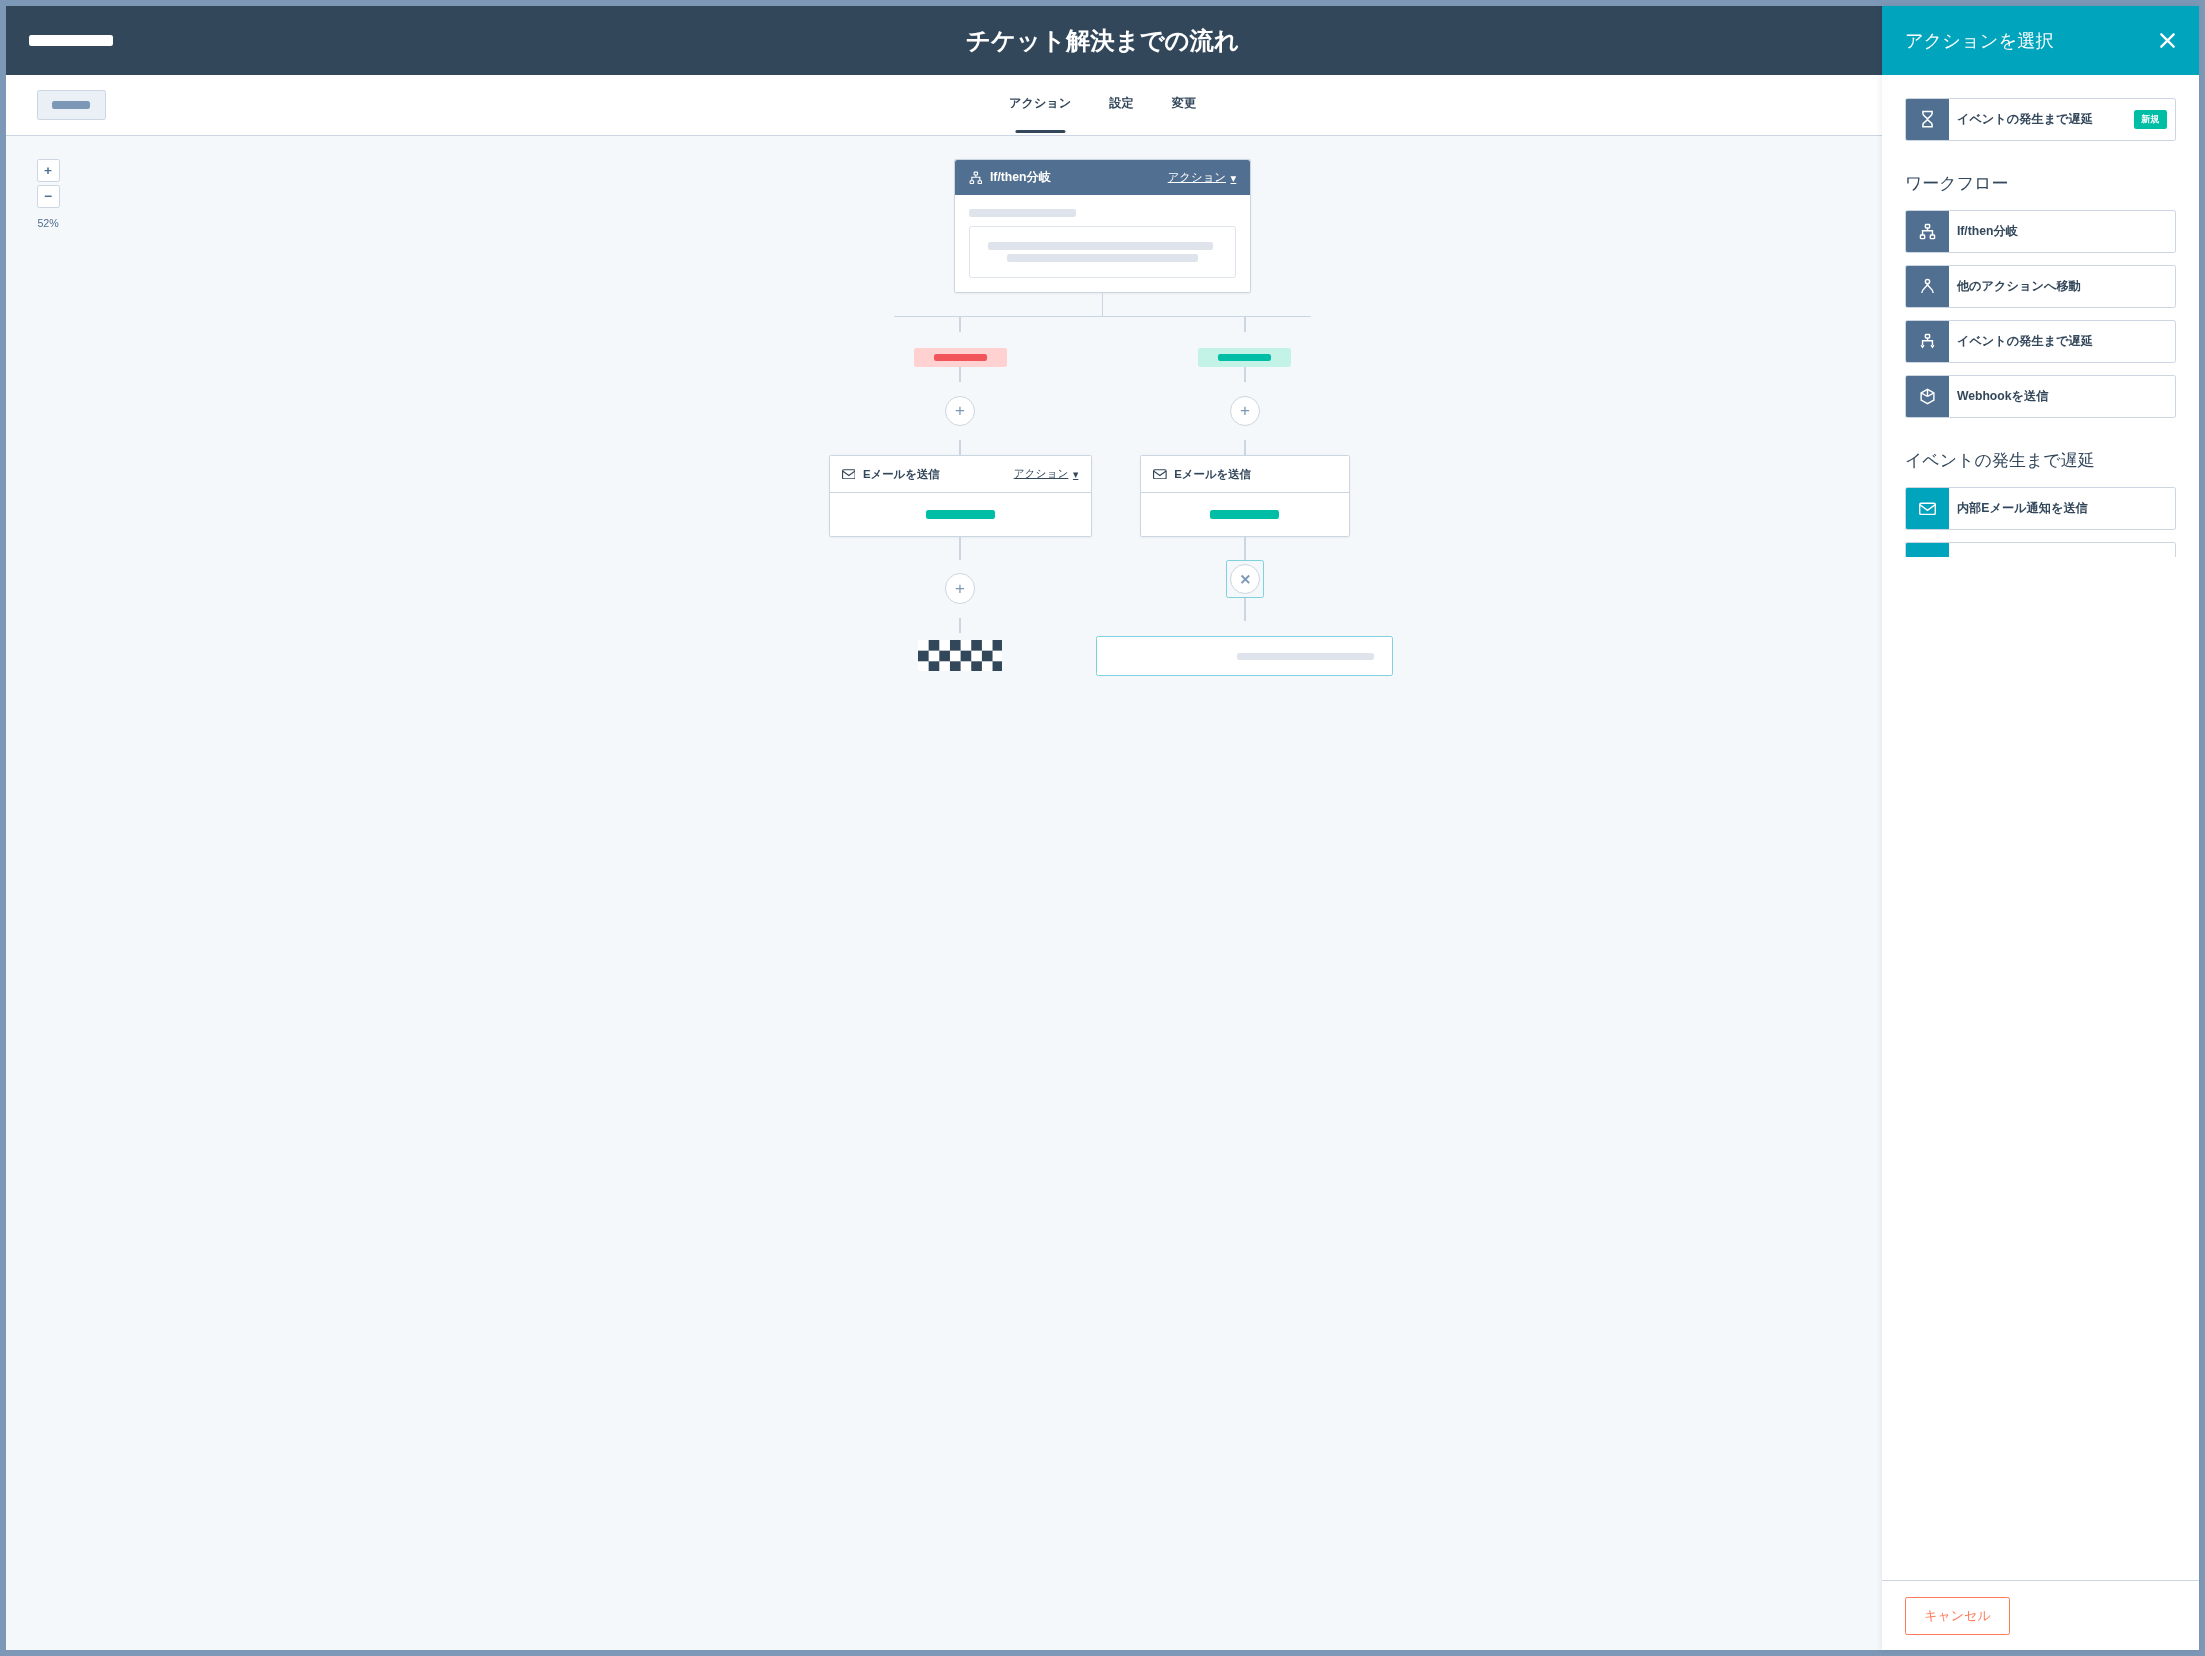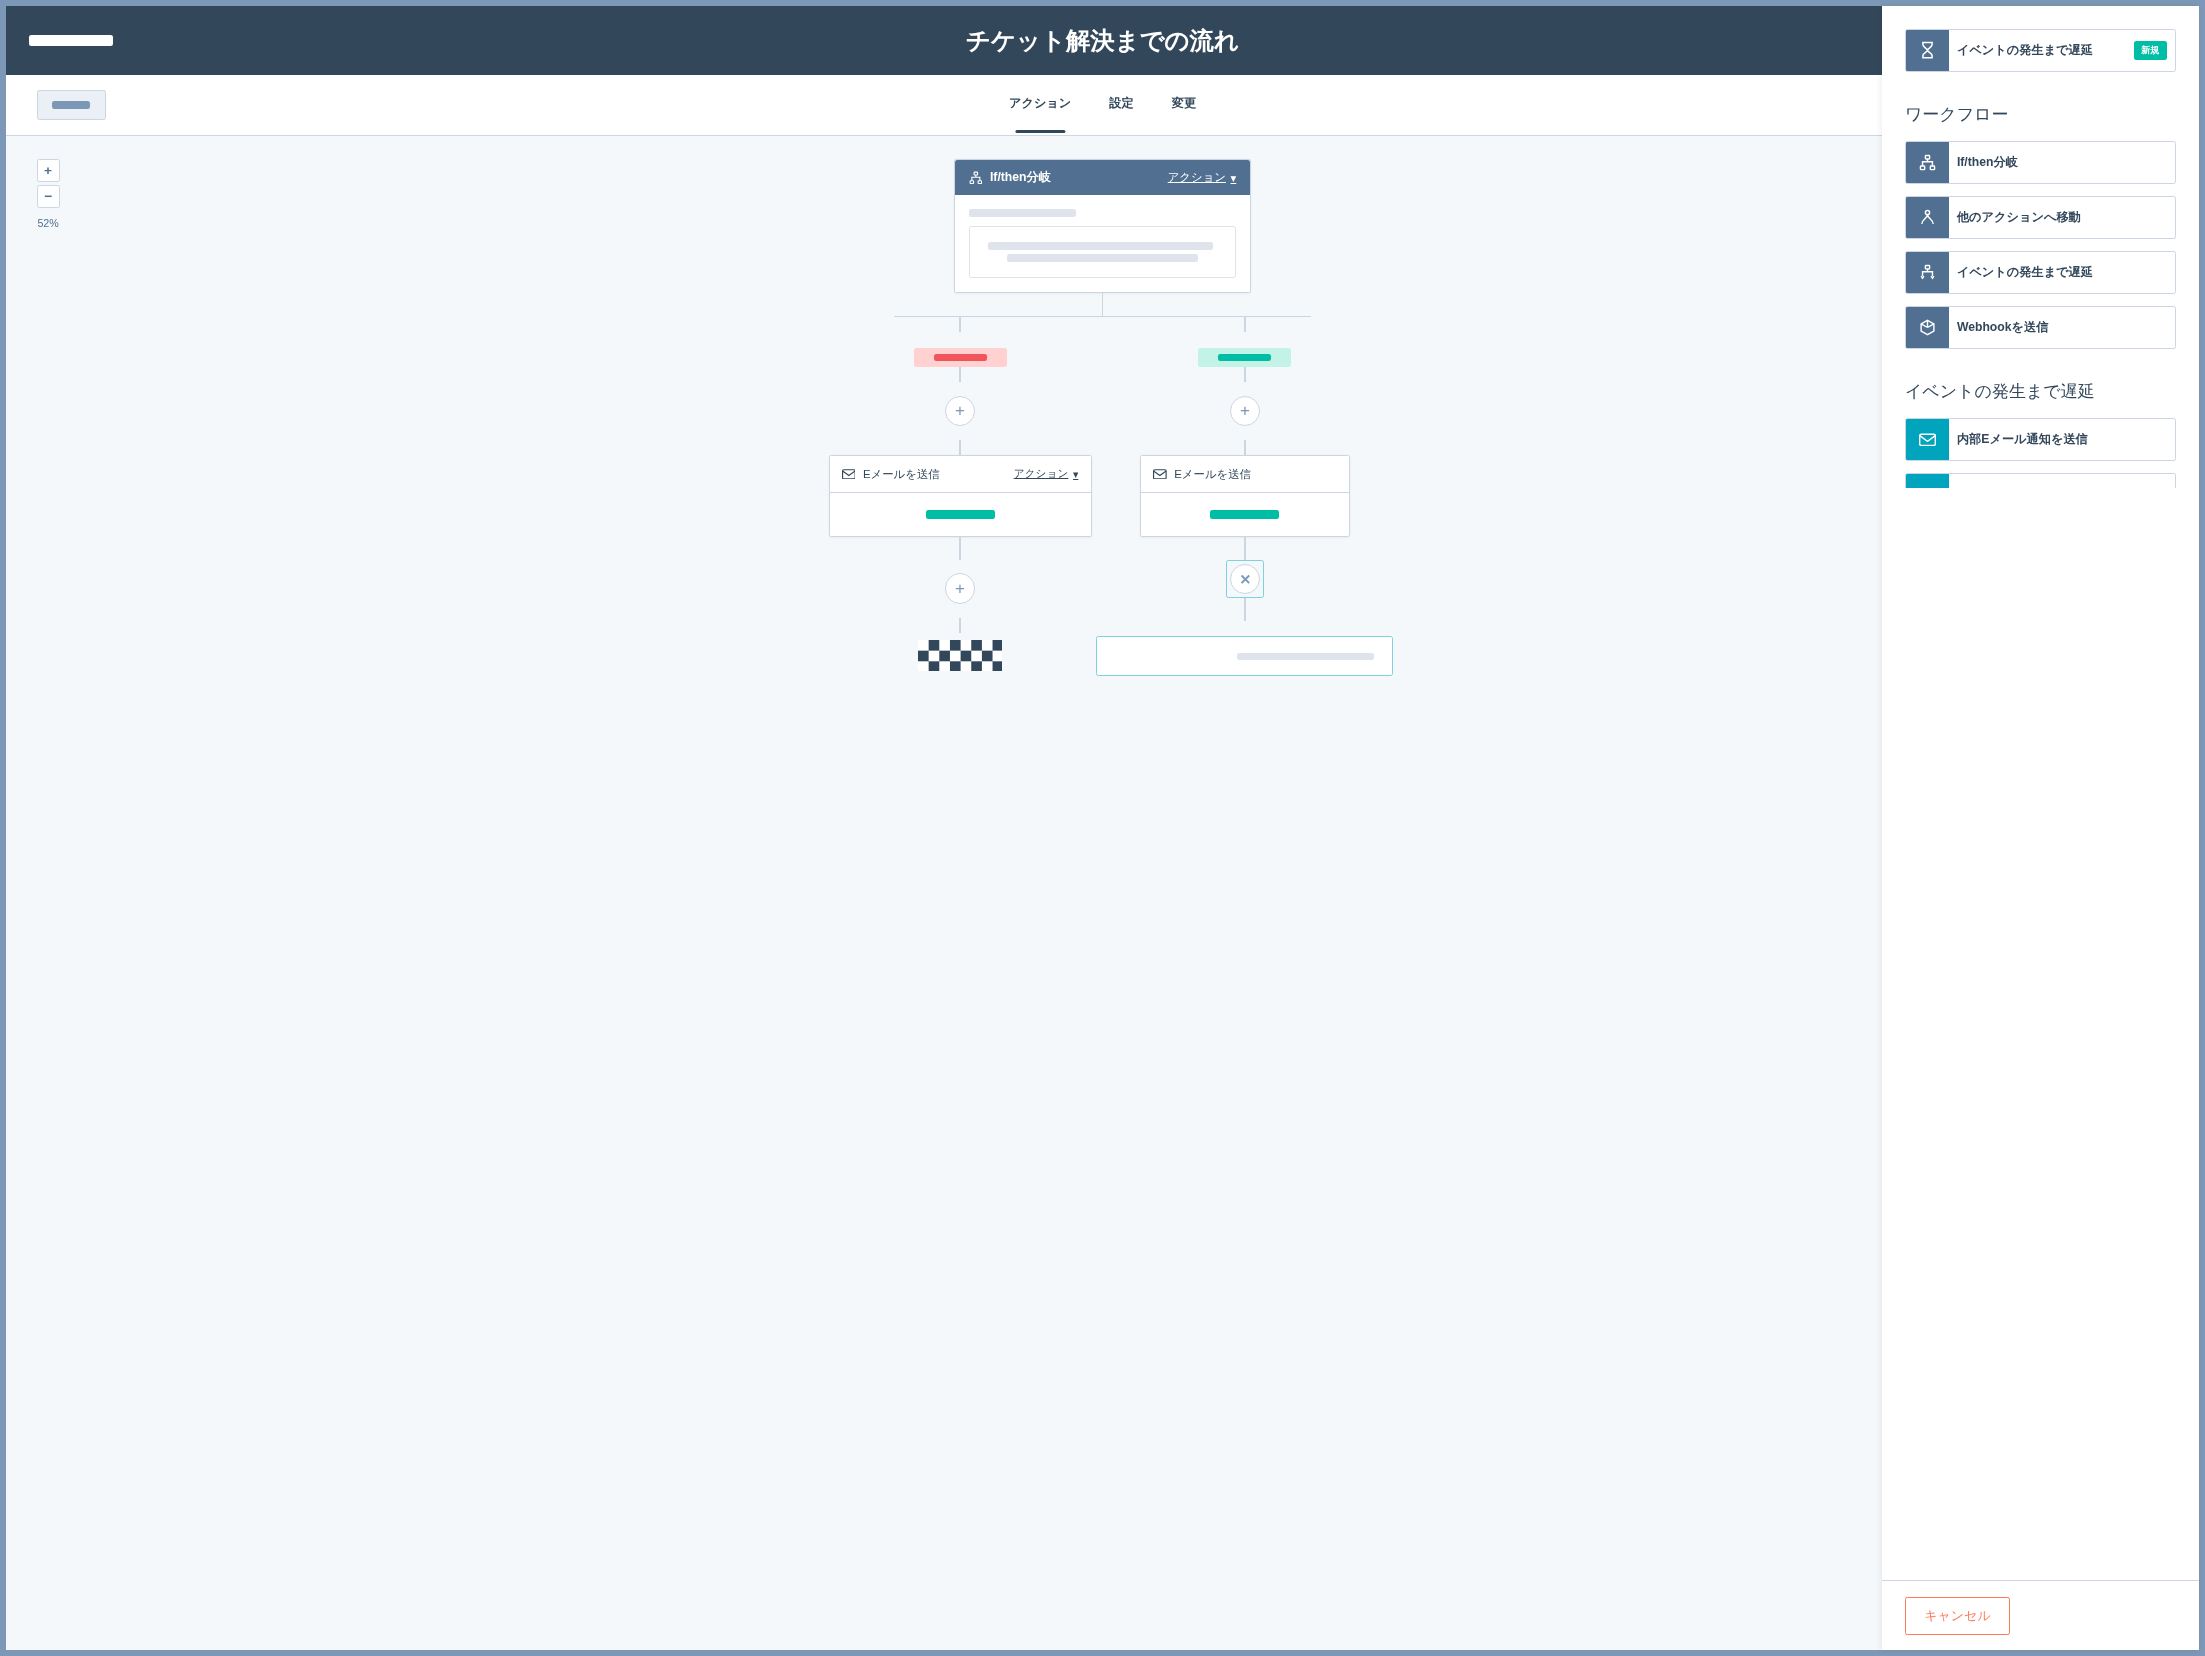--- a/index.html
+++ b/index.html
@@ -70,21 +70,21 @@
 .branch-label.green { background: #c3f2e7; }
 .branch-label.green::before { content: ""; width: 53px; height: 6.9px; background: #00bda5; border-radius: 2.3px; display: block; }
 
 .plus-btn { width: 30.5px; height: 30.5px; border: 1.5px solid #cbd6e2; border-radius: 50%; background: #fff; display: flex; align-items: center; justify-content: center; color: #7c98b6; font-size: 17px; cursor: pointer; margin: 13.7px 0; font-weight: 300; }
 
 .close-round { width: 30.5px; height: 30.5px; border: 1.5px solid #cbd6e2; border-radius: 50%; background: #fff; display: flex; align-items: center; justify-content: center; color: #7c98b6; font-size: 13.7px; cursor: pointer; margin: 13.7px 0; }
 .close-round-wrap { border: 1.5px solid #7fd1de; padding: 3px; border-radius: 2.3px; display: inline-block; }
 
 .email-node { width: 100%; }
 .email-node-header { background: #fff; border-bottom: 0.8px solid #cbd6e2; display: flex; align-items: center; justify-content: space-between; padding: 10.7px 12.2px; }
-.email-node-left { display: flex; align-items: center; gap: 7.6px; font-size: 11.4px; font-weight: 400; color: #33475b; }
+.email-node-left { display: flex; align-items: center; gap: 7.6px; font-size: 11.4px; font-weight: 700; color: #33475b; }
 .email-node-right { display: flex; align-items: center; gap: 4.6px; font-size: 10.7px; text-decoration: underline; color: #33475b; cursor: pointer; }
 .email-node-body { padding: 17px; display: flex; justify-content: center; }
 .email-body-bar { width: 69px; height: 8.4px; background: #00bda5; border-radius: 2.3px; }
 
 .finish-flag { width: 84px; height: 30.5px; background: repeating-conic-gradient(#33475b 0% 25%, #fff 0% 50%) 0 0 / 21.3px 21.3px; margin-top: 7.6px; }
 
 .bottom-node { width: 297px; border: 1.5px solid #7fd1de; border-radius: 2.3px; background: #fff; padding: 15.2px 18.3px; display: flex; justify-content: flex-end; margin-top: 15.2px; }
 .bottom-node-bar { width: 137px; height: 7.6px; background: #dfe3eb; border-radius: 2.3px; }
 
 svg { display: block; }
@@ -216,20 +216,28 @@
           <div class="bottom-node">
             <div class="bottom-node-bar"></div>
           </div>
         </div>
       </div>
     </div>
   </div>
 </div>
 
 <div class="panel">
+  <div class="panel-header">
+    <div class="panel-title">アクションを選択</div>
+    <div class="panel-close">
+      <svg width="17" height="17" viewBox="0 0 22 22" stroke="white" stroke-width="3" stroke-linecap="round">
+          <path d="M3 3l16 16M19 3L3 19"></path>
+        </svg>
+    </div>
+  </div>
   <div class="panel-body">
     <div class="action-item featured">
       <div class="action-icon">
         <svg width="17" height="18.3" viewBox="0 0 22 24" fill="none" stroke="white" stroke-width="2">
             <path d="M4 2h14M4 22h14M5 2v3c0 3 6 5 6 7s-6 4-6 7v3M17 2v3c0 3-6 5-6 7s6 4 6 7v3"></path>
           </svg>
       </div>
       <div class="action-label">
         <span>イベントの発生まで遅延</span>
         <span class="badge-new">新規</span>

